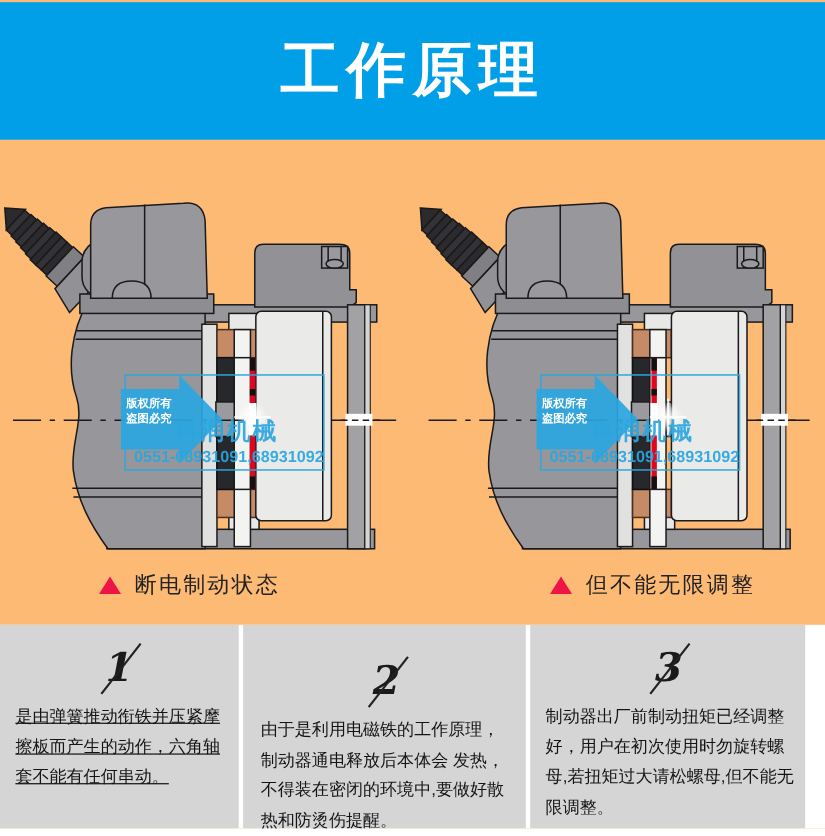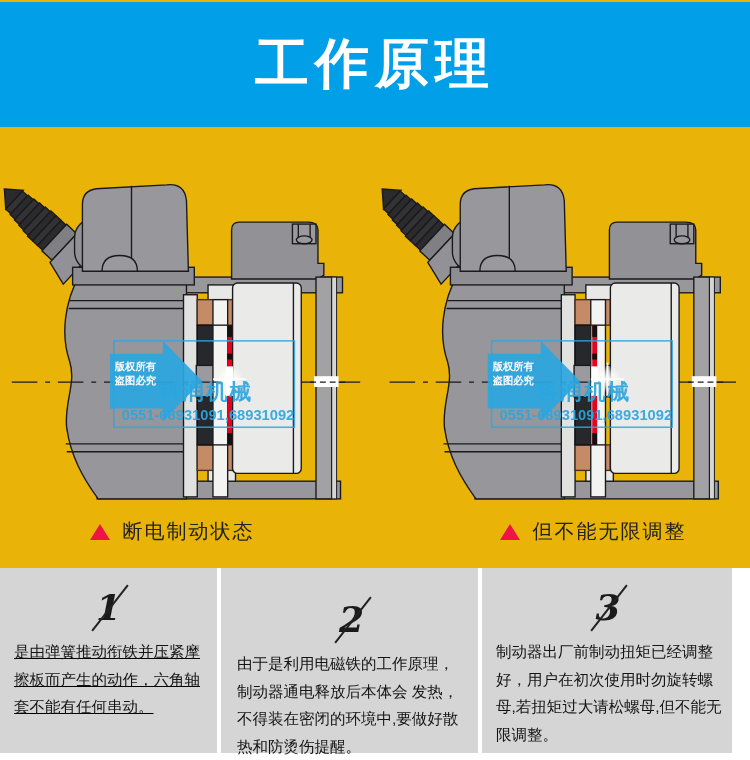--- a/index.html
+++ b/index.html
@@ -1,17 +1,17 @@
 <!DOCTYPE html>
 <html><head>
 <meta charset="utf-8">
 <style>
   html,body{margin:0;padding:0;background:#ffffff;}
   .page{
-    width:750px;height:760px;margin:0 auto;background:#eab308;
+    width:750px;height:760px;margin:0 auto;background:#fdba74;
     font-family:"Liberation Sans",sans-serif;overflow:hidden;position:relative;
   }
   
   .header{
     margin-top:2px;height:125px;background:#019fe8;
     display:flex;align-items:center;justify-content:center;
   }
   .header .title{
     color:#ffffff;font-size:54px;font-weight:900;letter-spacing:6px;
   }

